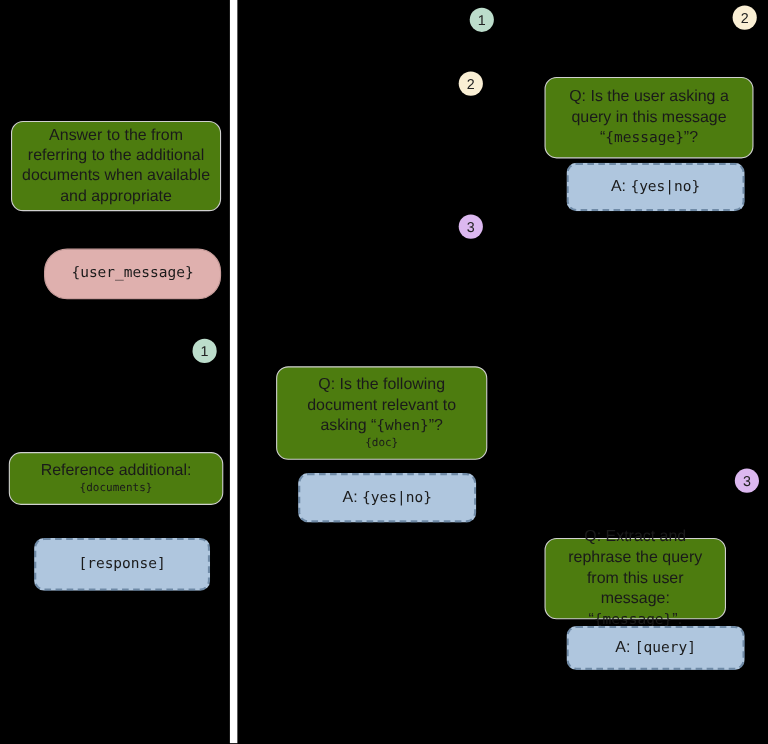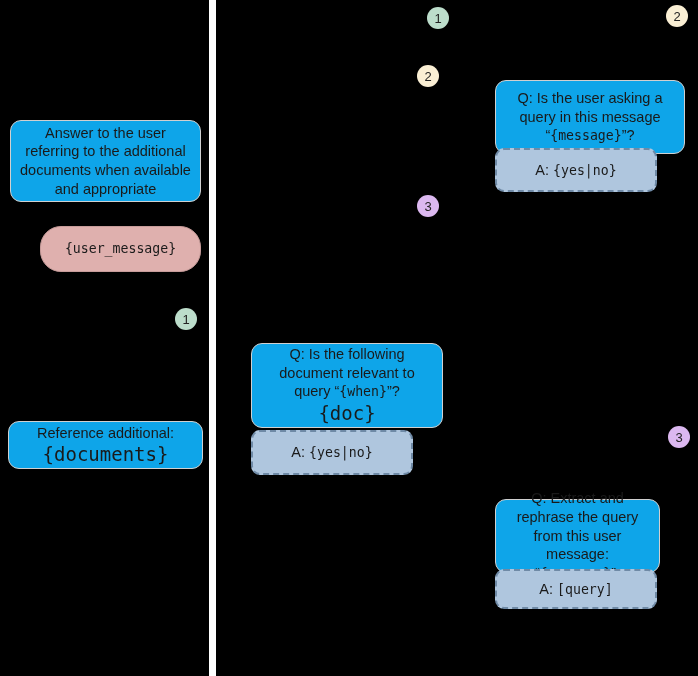--- a/index.html
+++ b/index.html
@@ -43,51 +43,51 @@
     justify-content: center;
     text-align: center;
     color: #1a1a1a;
     line-height: 1.28;
     padding: 6px 9px;
   }
   .bubble .txt { width: 100%; }
 
   
   .bubble.sys {
-    background: #0ea5e9;
+    background: #4d7c0f;
     border: 1px solid #d0d0d0;
     border-radius: 11px;
     font-size: 14.5px;
-    margin-top: 10px;
   }
 
   
   .bubble.user {
     background: #dfb0ae;
     border: 1px solid #c79c9a;
     border-radius: 11px;
     font-size: 14.5px;
   }
 
   
   .bubble.ans {
     background: #afc6de;
     border: 2px dashed #6f8aa6;
     border-radius: 9px;
     font-size: 14.5px;
+    margin-left: 20px;
   }
 
   
   .mono {
     font-family: "DejaVu Sans Mono", "Liberation Mono", monospace;
     font-size: 13.2px;
   }
   .monoblock {
     font-family: "DejaVu Sans Mono", "Liberation Mono", monospace;
-    font-size: 19px;
+    font-size: 10px;
     display: block;
   }
 
   
   .badge {
     position: absolute;
     width: 22px;
     height: 22px;
     border-radius: 50%;
     display: flex;
@@ -104,38 +104,41 @@
 </head>
 <body>
 
 <div id="canvas">
 
   <div class="panel left"></div>
   <div class="divider"></div>
   <div class="panel right"></div>
 
   <div class="bubble sys" style="left:10px; top:110px; width:191px; height:82px;">
-    <span class="txt">Answer to the user referring to the additional documents when available and appropriate</span>
+    <span class="txt">Answer to the from referring to the additional documents when available and appropriate</span>
   </div>
 
   <div class="bubble user" style="left:40px; top:226px; width:161px; height:46px;border-radius:21px;">
     <span class="txt mono">{user_message}</span>
   </div>
 
   <div class="badge green" style="left:175px; top:308px;">
     <span>1</span>
   </div>
 
   <div class="bubble sys" style="left:8px; top:411px; width:195px; height:48px;">
     <span class="txt">
       <span>Reference additional:</span>
       <span class="monoblock">{documents}</span>
     </span>
   </div>
 
+  <div class="bubble ans" style="left:11px; top:489px; width:160px; height:48px;">
+    <span class="txt mono">[response]</span>
+  </div>
 
   <div class="badge green" style="left:427px; top:7px;">
     <span>1</span>
   </div>
 
   <div class="badge cream" style="left:666px; top:5px;">
     <span>2</span>
   </div>
 
   <div class="badge cream" style="left:417px; top:65px;">
@@ -157,21 +160,21 @@
   </div>
 
   <div class="bubble ans" style="left:495px; top:148px; width:162px; height:44px;">
     <span class="txt">
       <span>A: </span><span class="mono">{yes|no}</span>
     </span>
   </div>
 
   <div class="bubble sys" style="left:251px; top:333px; width:192px; height:85px;">
     <span class="txt">
-      <span>Q: Is the following document relevant to query “</span><span class="mono">{when}</span><span>”?</span>
+      <span>Q: Is the following document relevant to asking “</span><span class="mono">{when}</span><span>”?</span>
       <span class="monoblock">{doc}</span>
     </span>
   </div>
 
   <div class="bubble ans" style="left:251px; top:430px; width:162px; height:45px;">
     <span class="txt">
       <span>A: </span><span class="mono">{yes|no}</span>
     </span>
   </div>
 

